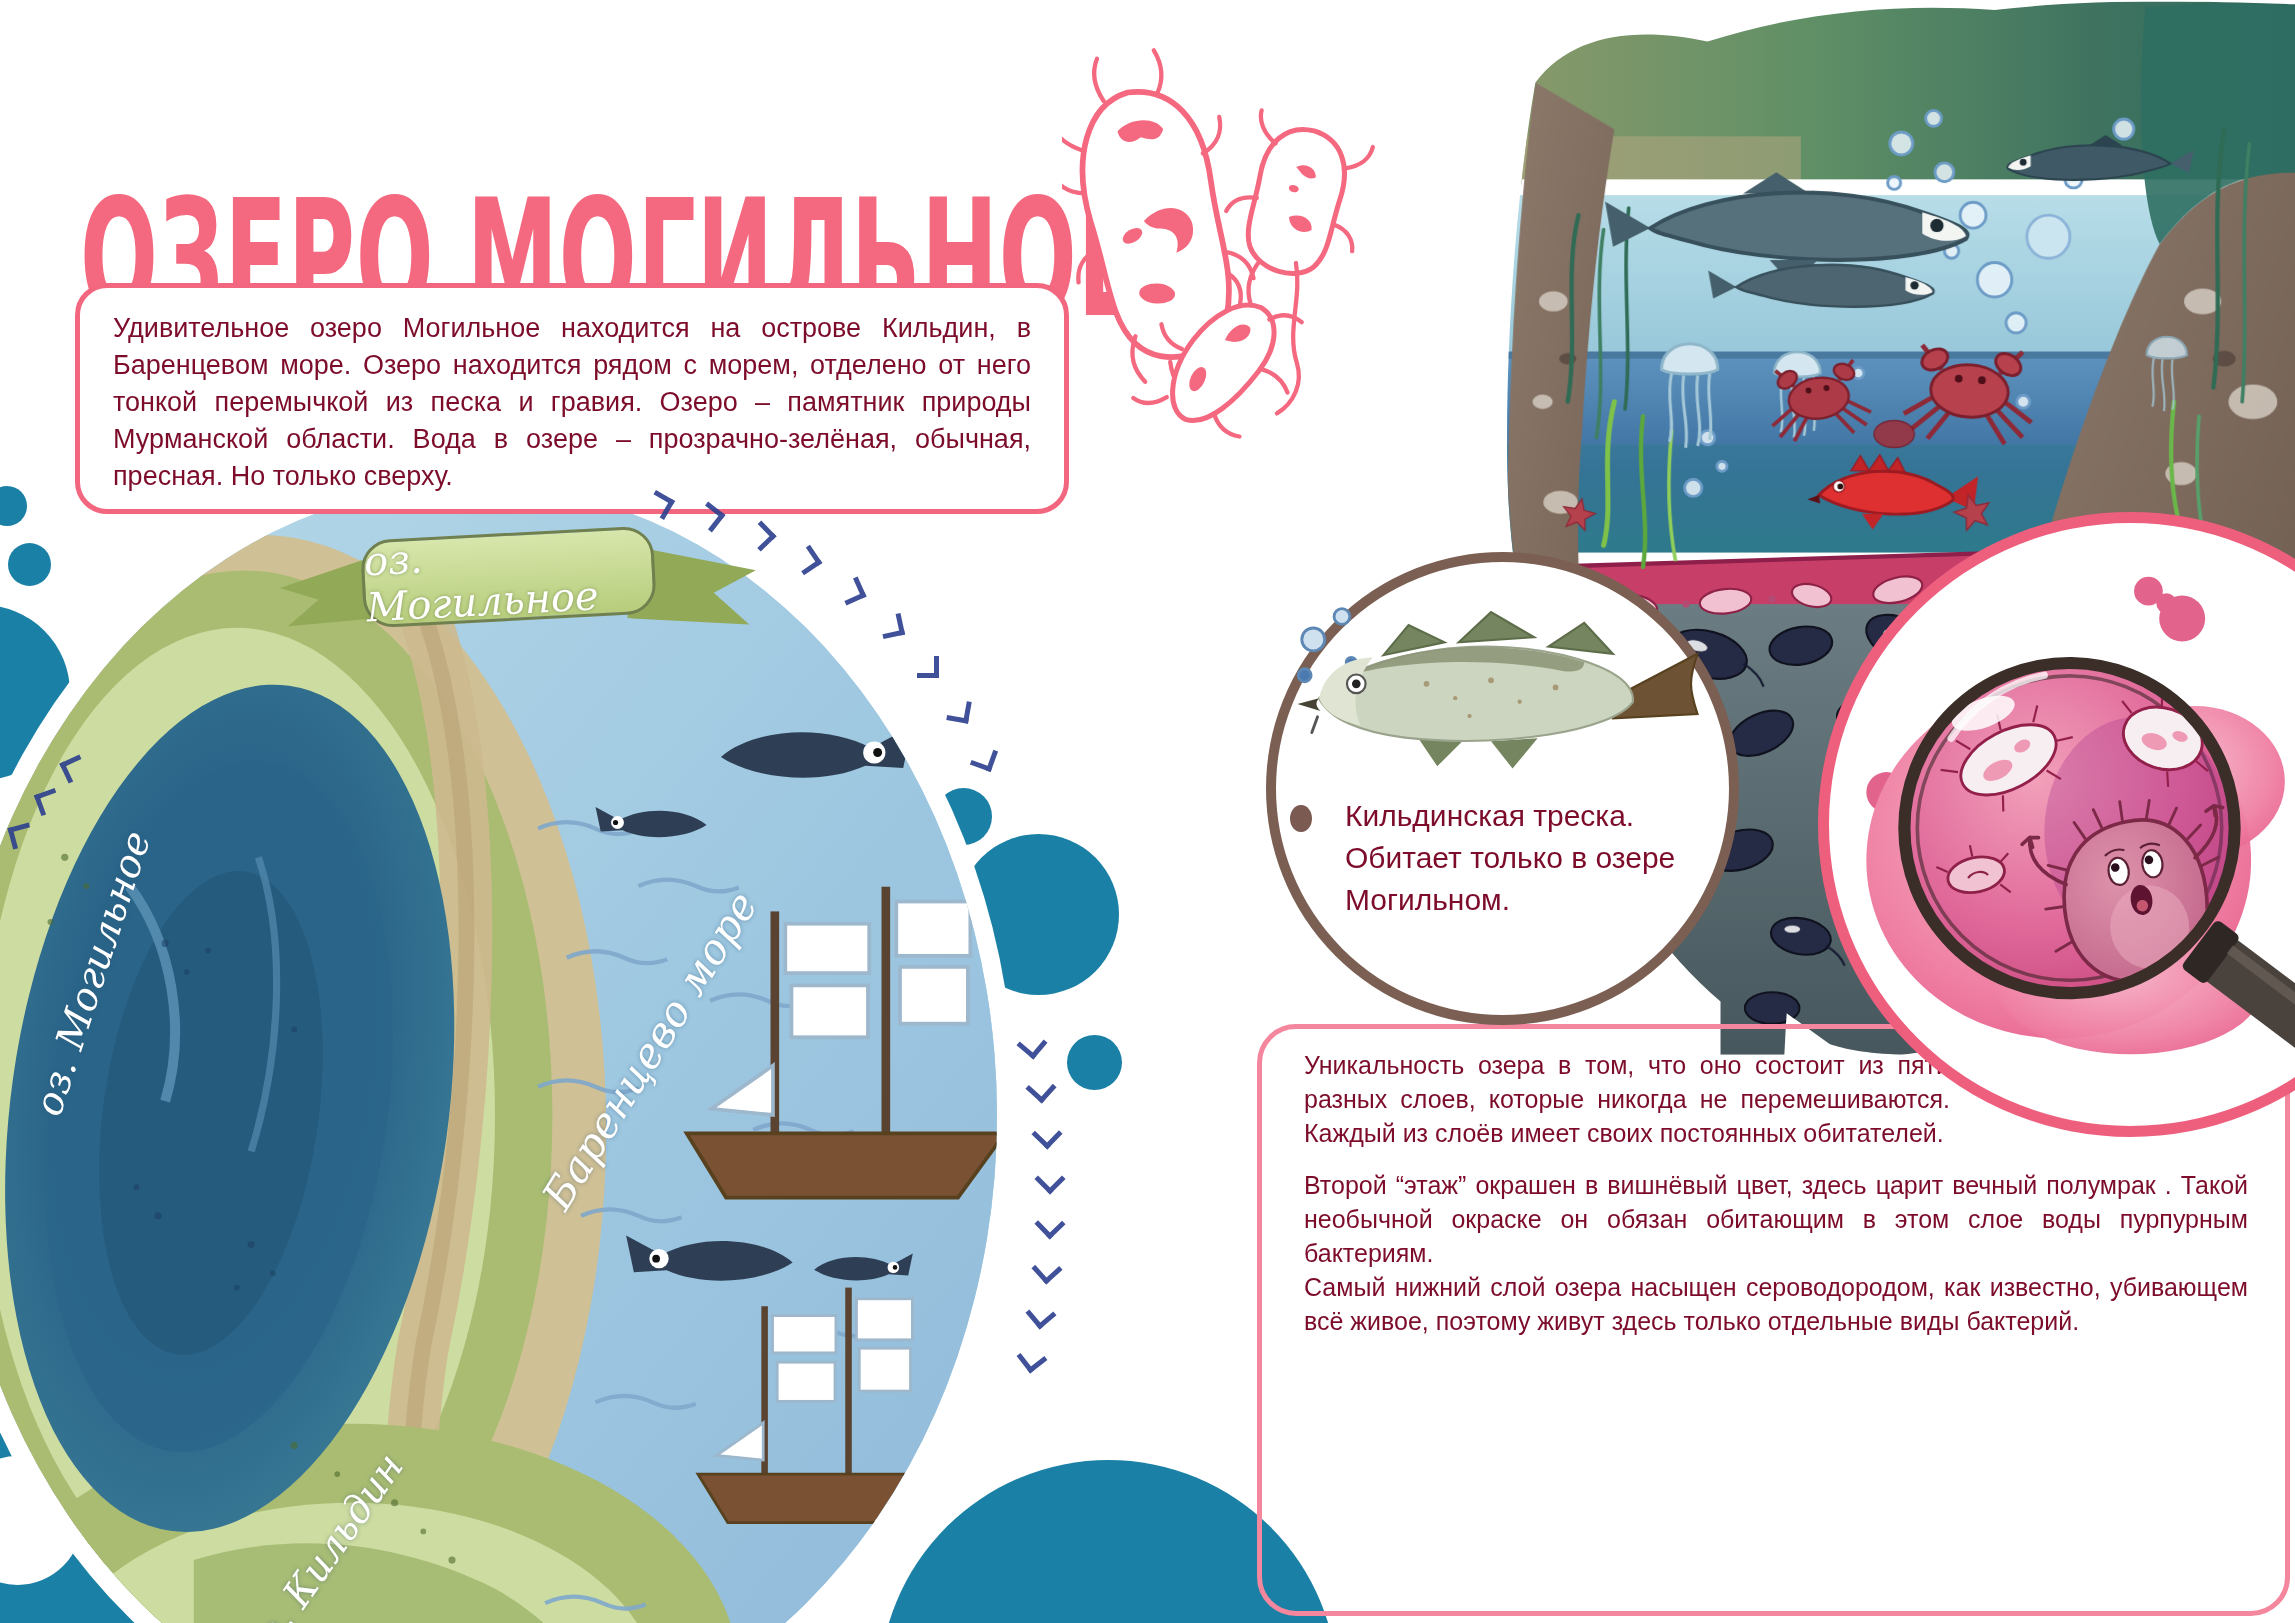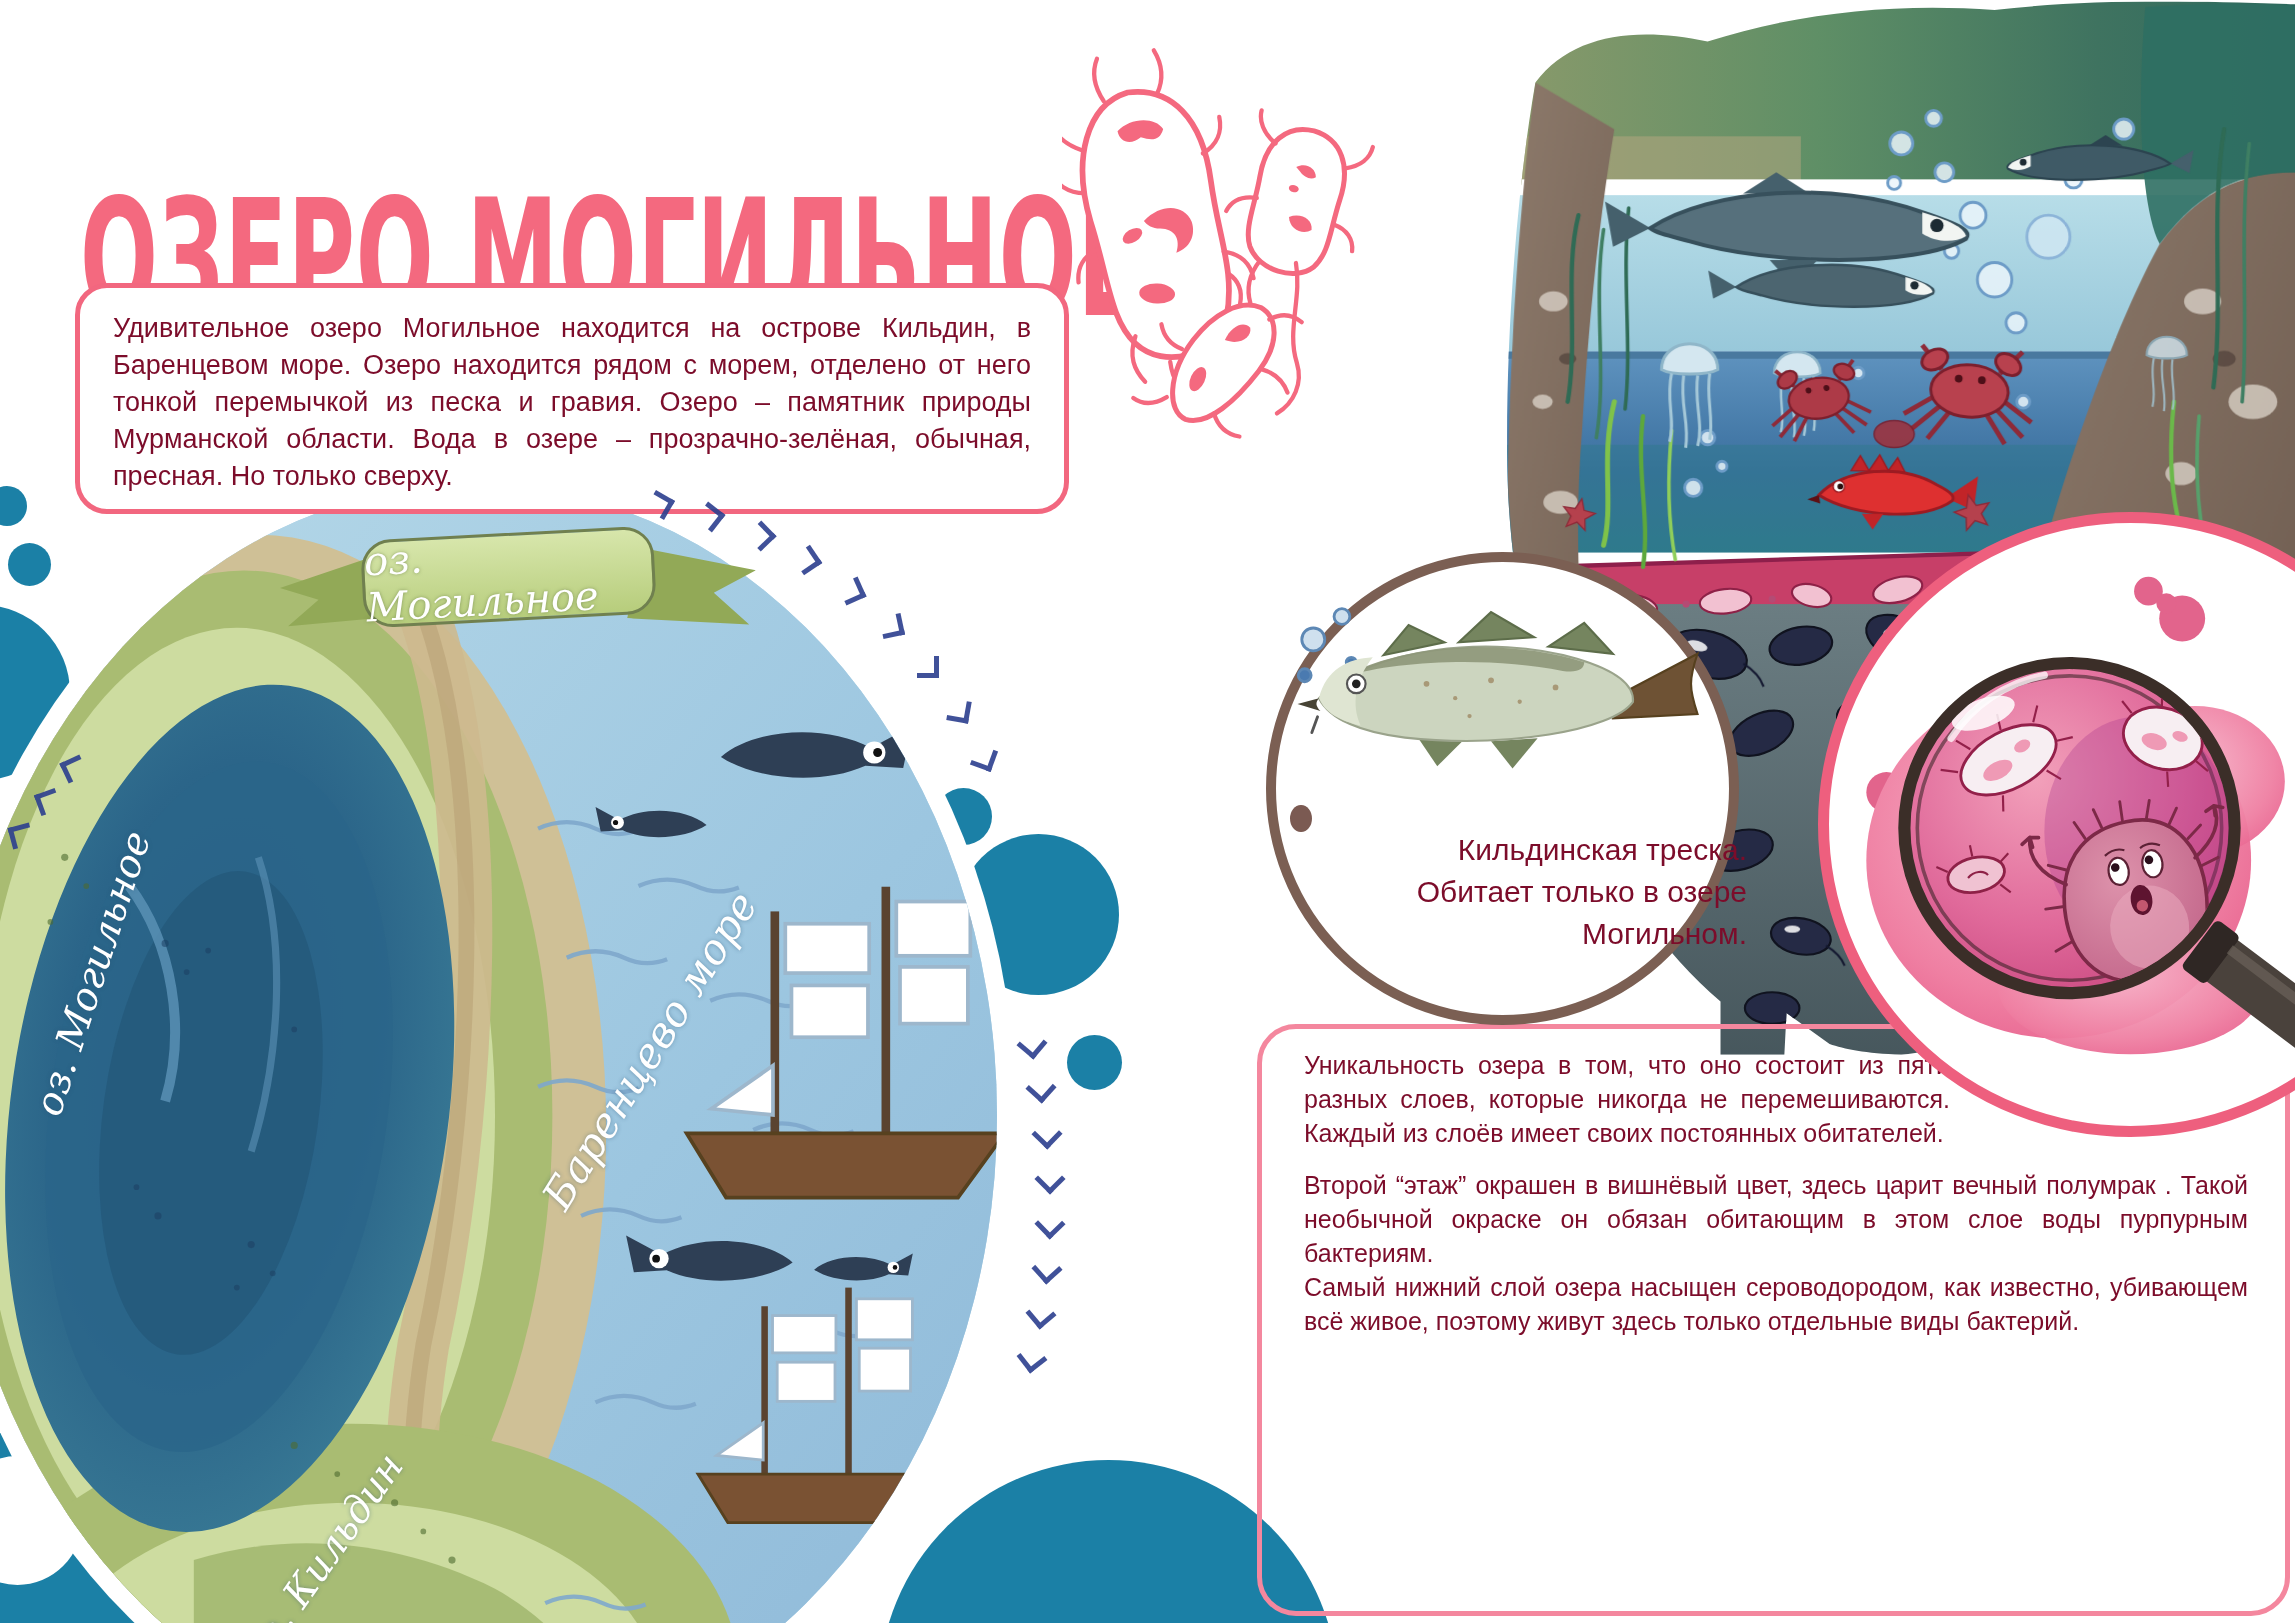--- a/index.html
+++ b/index.html
@@ -29,21 +29,21 @@
   .banner div{color:#fff;font-family:"DejaVu Serif",serif;font-style:italic;font-size:40px;
               text-shadow:0 0 3.6px rgba(90,110,60,.6);}
   
   .chev{position:absolute;width:17px;height:17px;border-right:5px solid #2c3f8f;
         border-bottom:5px solid #2c3f8f;opacity:.9;z-index:3;}
   
   .xsec{position:absolute;left:1399px;top:0;width:897px;height:1191px;z-index:2;}
   
   .fishcircle{position:absolute;left:1266px;top:552px;width:453px;height:453px;background:#fff;
               border:10px solid #7b5f53;border-radius:50%;z-index:4;}
-  .caption{position:absolute;left:1345px;top:829px;width:402px;z-index:5;text-align:right;}
+  .caption{position:absolute;left:1345px;top:795px;width:402px;z-index:5;}
   .caption p{margin:0;font-size:30px;line-height:42px;color:#7c0c2a;}
   .bullet{position:absolute;left:1290px;top:805px;width:21.5px;height:27px;border-radius:50%;
           background:#7b5a52;z-index:5;}
   
   .magcircle{position:absolute;left:1818px;top:512px;width:603px;height:603px;background:#fff;
              border:11.5px solid #ee5f7e;border-radius:50%;overflow:hidden;z-index:4;}
   
   .panel{position:absolute;left:1257px;top:1024px;width:1033px;height:592px;box-sizing:border-box;
          border:5px solid #f4879e;border-radius:39px;z-index:3;padding:18.7px 37px 0 42px;background:transparent;}
   .panel p{margin:0;font-size:25px;line-height:34px;color:#7c0c2a;text-align:justify;}

